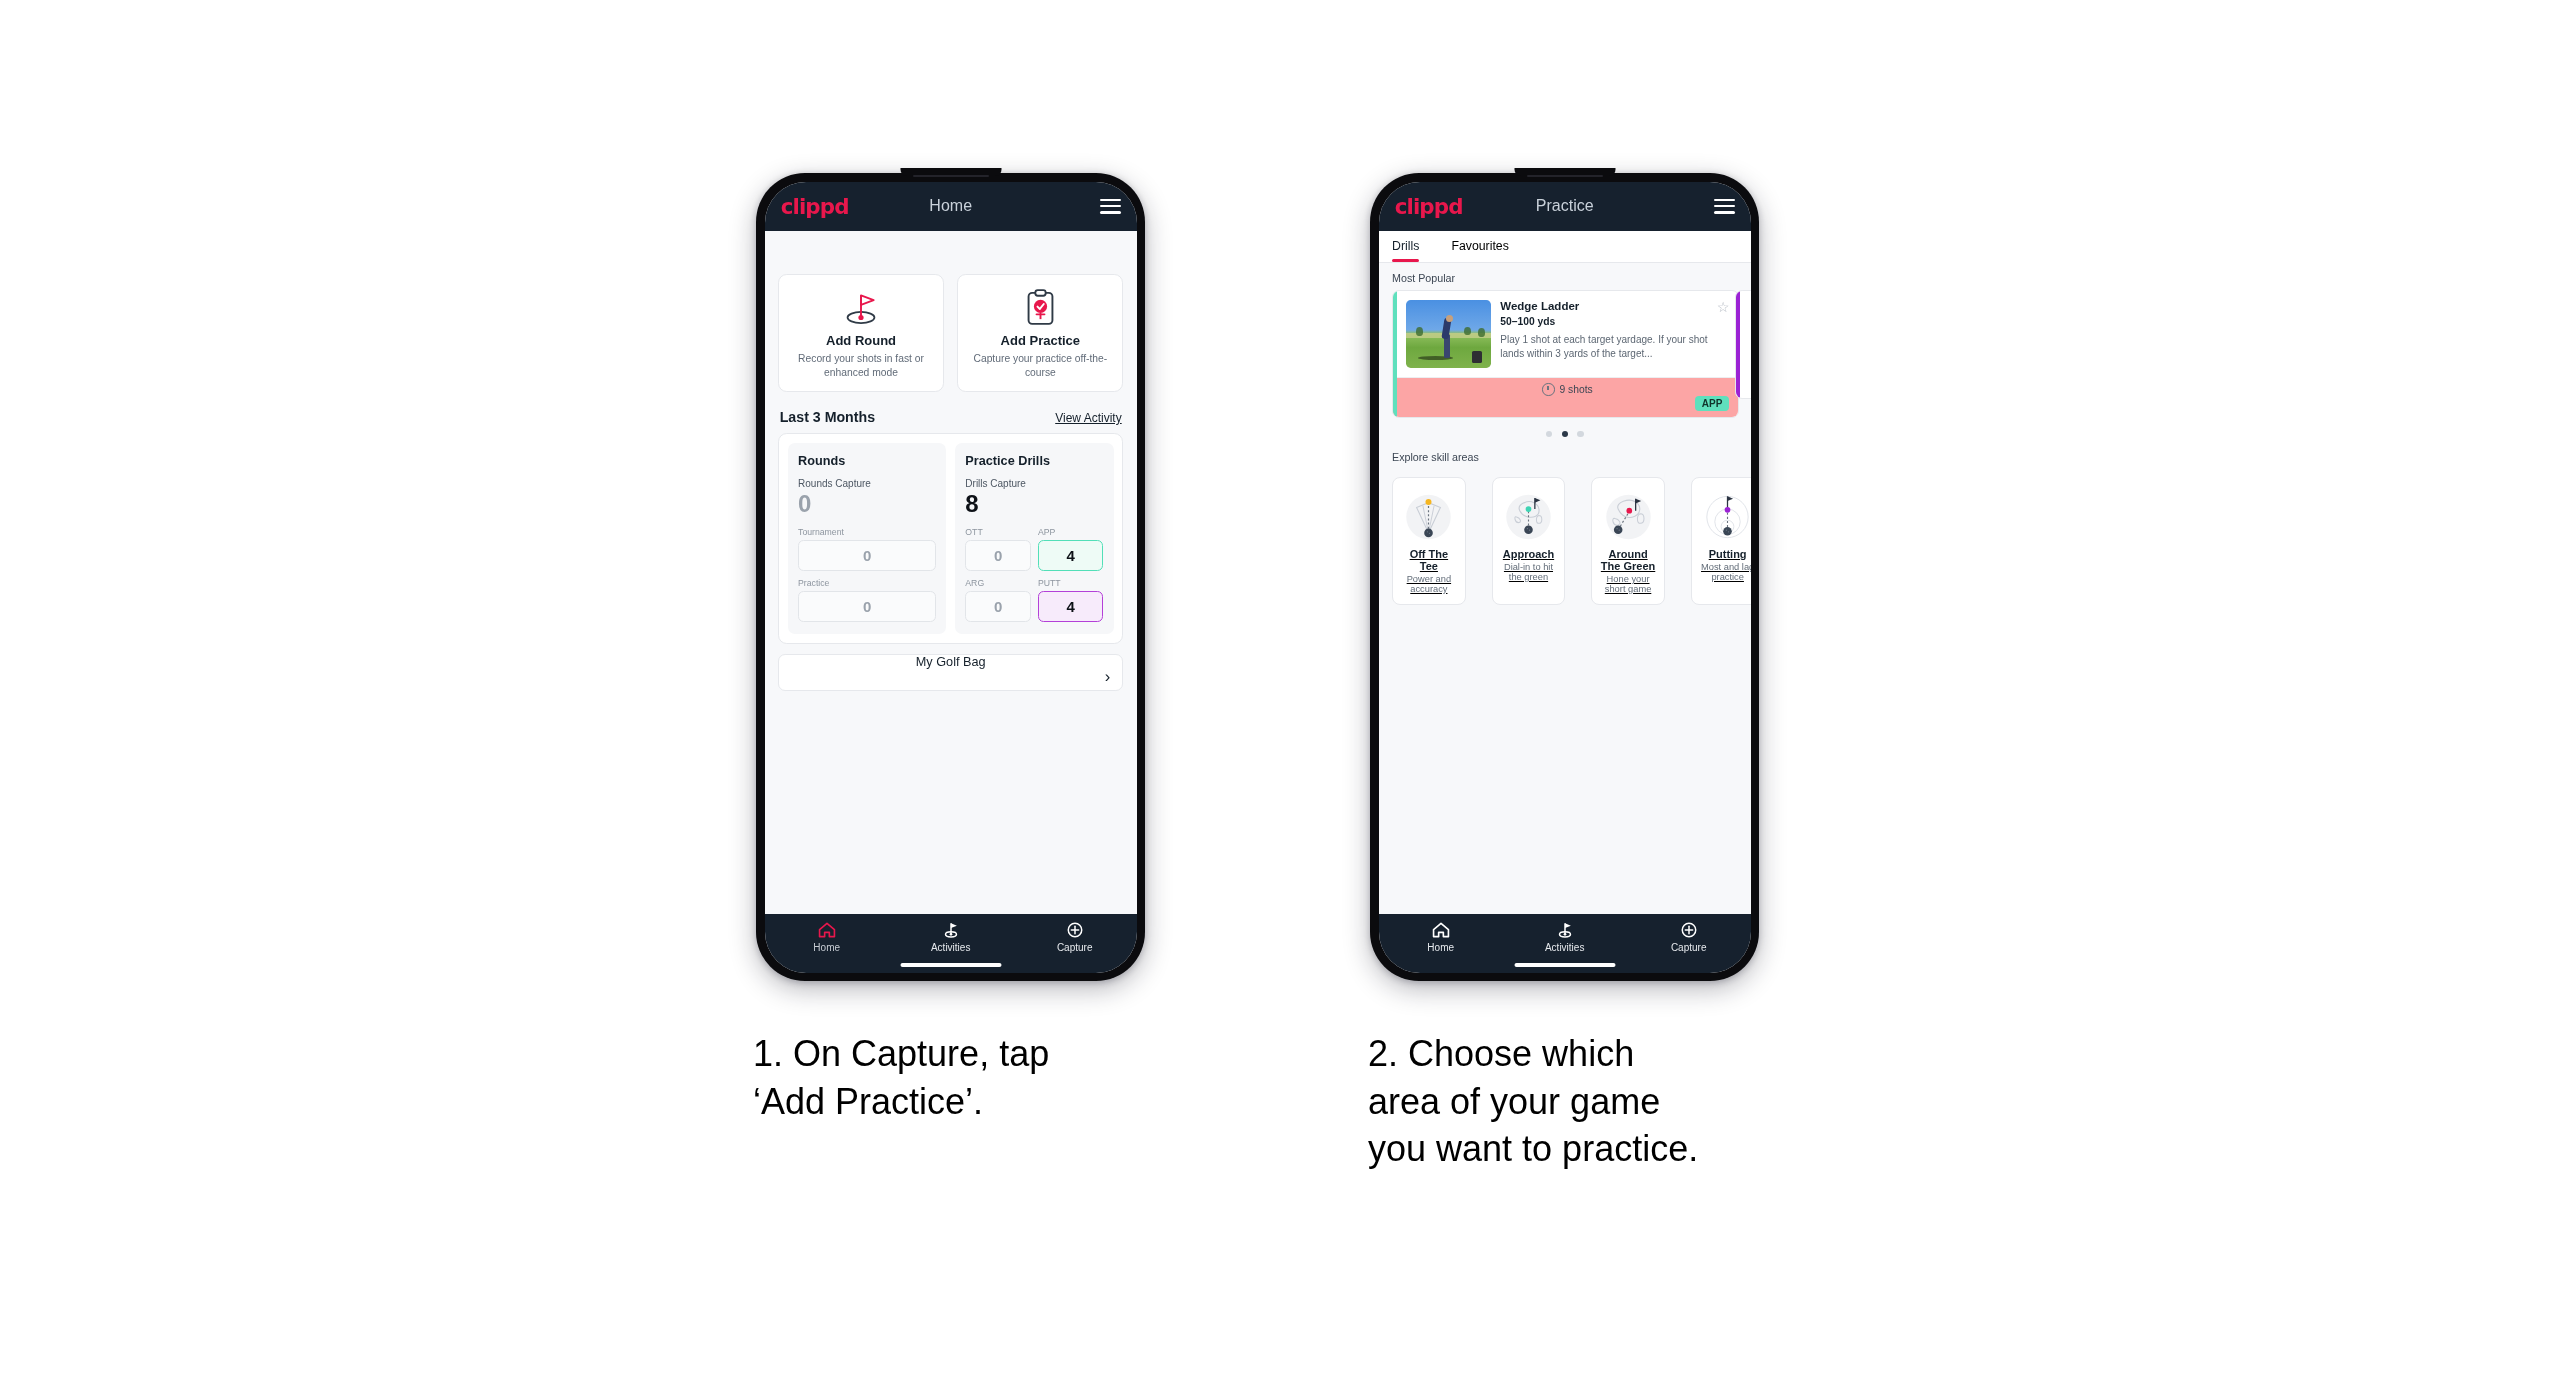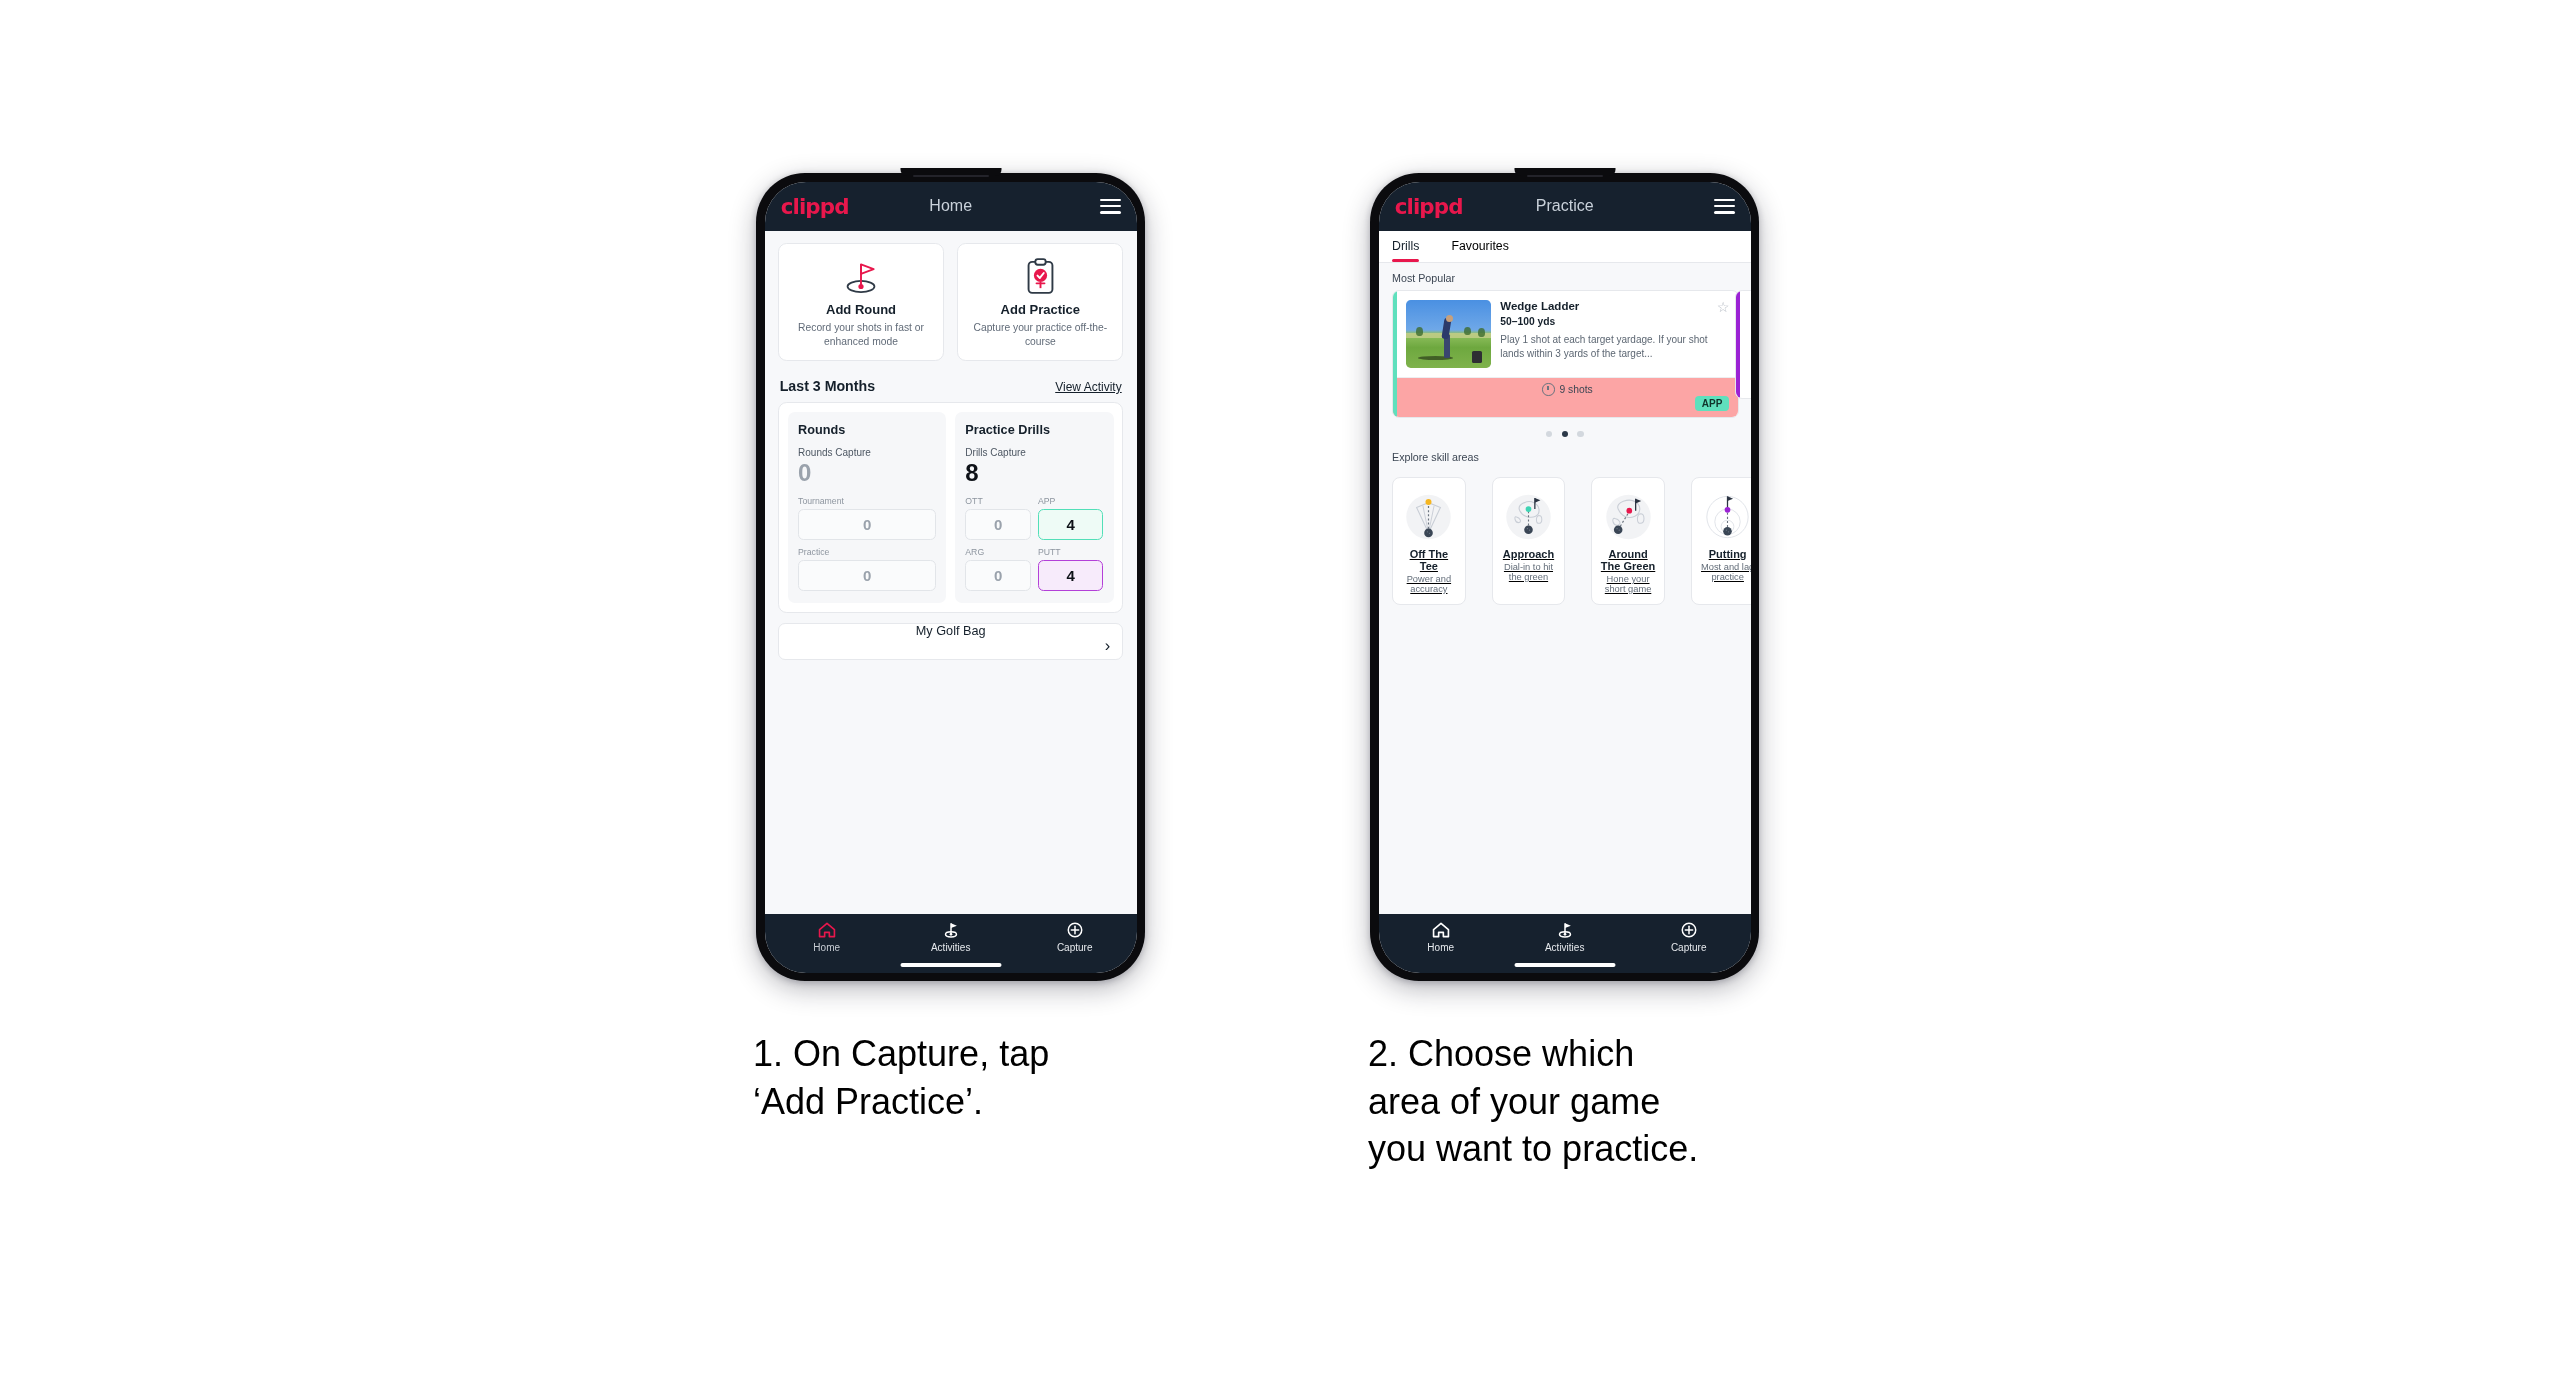--- a/index.html
+++ b/index.html
@@ -64,21 +64,21 @@
   }
   .hamburger span{display:block;height:2.4px;background:#fff;border-radius:1.6px;}
 
   
   .screen-body{flex:1;background:#f7f8fa;overflow:hidden;position:relative;}
 
   
   .action-row{display:flex;gap:13.4px;padding:12.7px 13.4px 0 13.4px;}
   .action-card{
     flex:1;background:#fff;border:0.8px solid #e6e8ec;border-radius:8.7px;
-    padding:12px 6.3px 11px 6.3px;text-align:center;cursor:pointer;
+    padding:12px 6.3px 11px 6.3px;text-align:center;cursor:pointer;margin-top:31px;
   }
   .action-icon{height:41px;display:flex;align-items:center;justify-content:center;margin-bottom:4.7px;}
   .action-title{font-size:13px;font-weight:bold;color:#15202b;margin-bottom:4px;}
   .action-sub{font-size:10.3px;color:#616b78;line-height:1.35;}
 
   
   .sec-head{
     display:flex;align-items:flex-end;justify-content:space-between;
     padding:17.4px 15px 8px 15px;
   }

